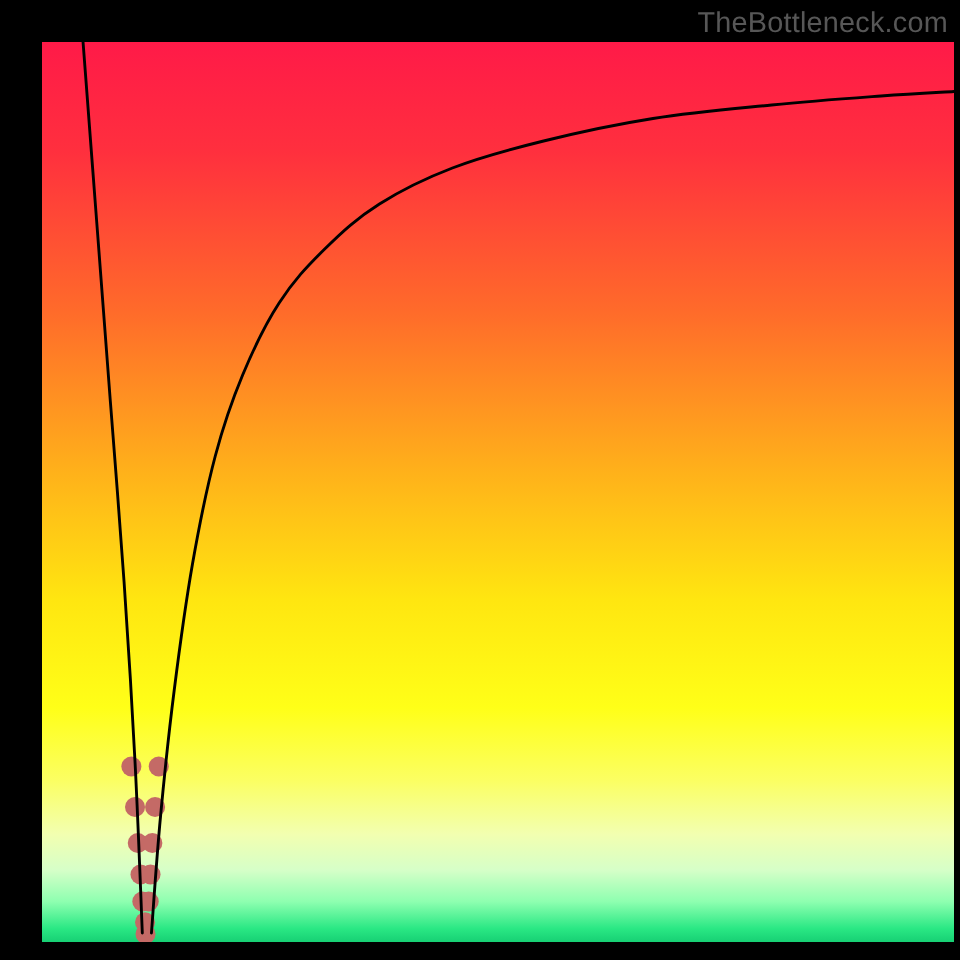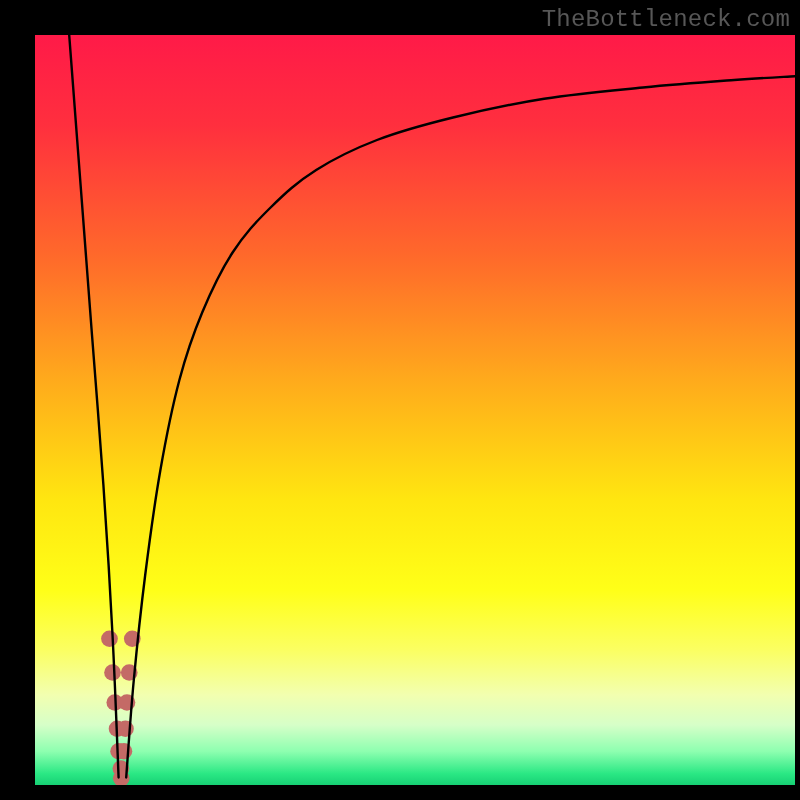--- a/index.html
+++ b/index.html
@@ -30,21 +30,21 @@
     position: absolute;
     left: 0;
     top: 0;
     width: 100%;
     height: 100%;
   }
   .watermark {
     position: absolute;
     top: 6px;
     right: 10px;
-    font-family: Liberation Mono, monospace;
+    font-family: Liberation Sans, sans-serif;
     font-size: 24px;
     color: #575757;
     letter-spacing: 0.2px;
   }
   svg.curves {
     position: absolute;
     left: 0;
     top: 0;
     width: 100%;
     height: 100%;

